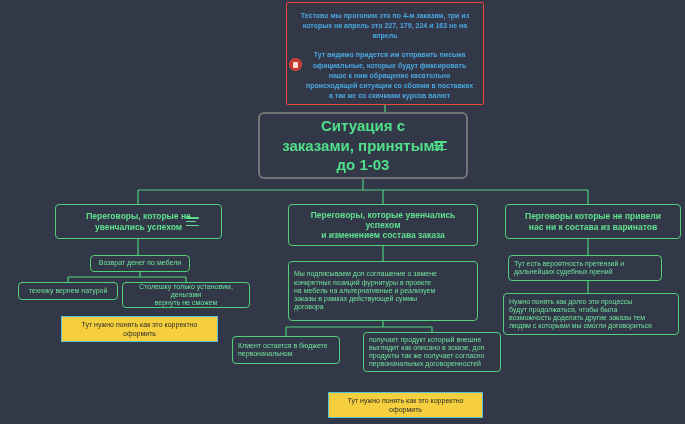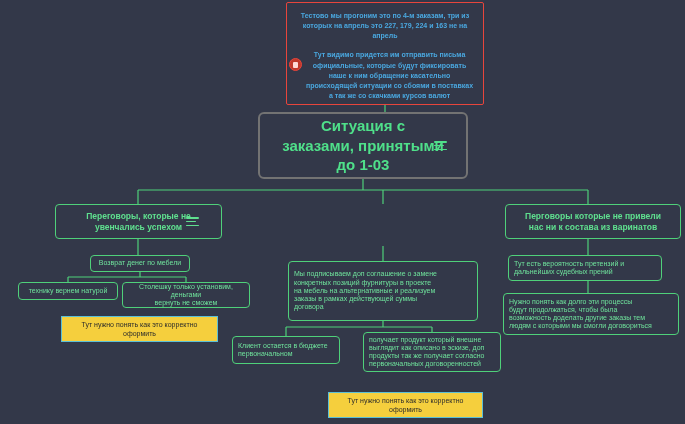--- a/index.html
+++ b/index.html
@@ -173,20 +173,25 @@
   <div class="node l2" id="b1">
     <span class="txt">Переговоры, которые не
 увенчались успехом</span>
   </div>
   <span class="ham" id="ham-b1">
       <i></i>
       <i></i>
       <i></i>
     </span>
 
+  <div class="node l2" id="b2">
+    <span class="txt">Переговоры, которые увенчались
+успехом
+и изменением состава заказа</span>
+  </div>
 
   <div class="node l2" id="b3">
     <span class="txt">Перговоры которые не привели
 нас ни к состава из варинатов</span>
   </div>
 
   <div class="node l3" id="n1">
     <span class="txt">Возврат денег по мебели</span>
   </div>
   <div class="node l3" id="n1a">

